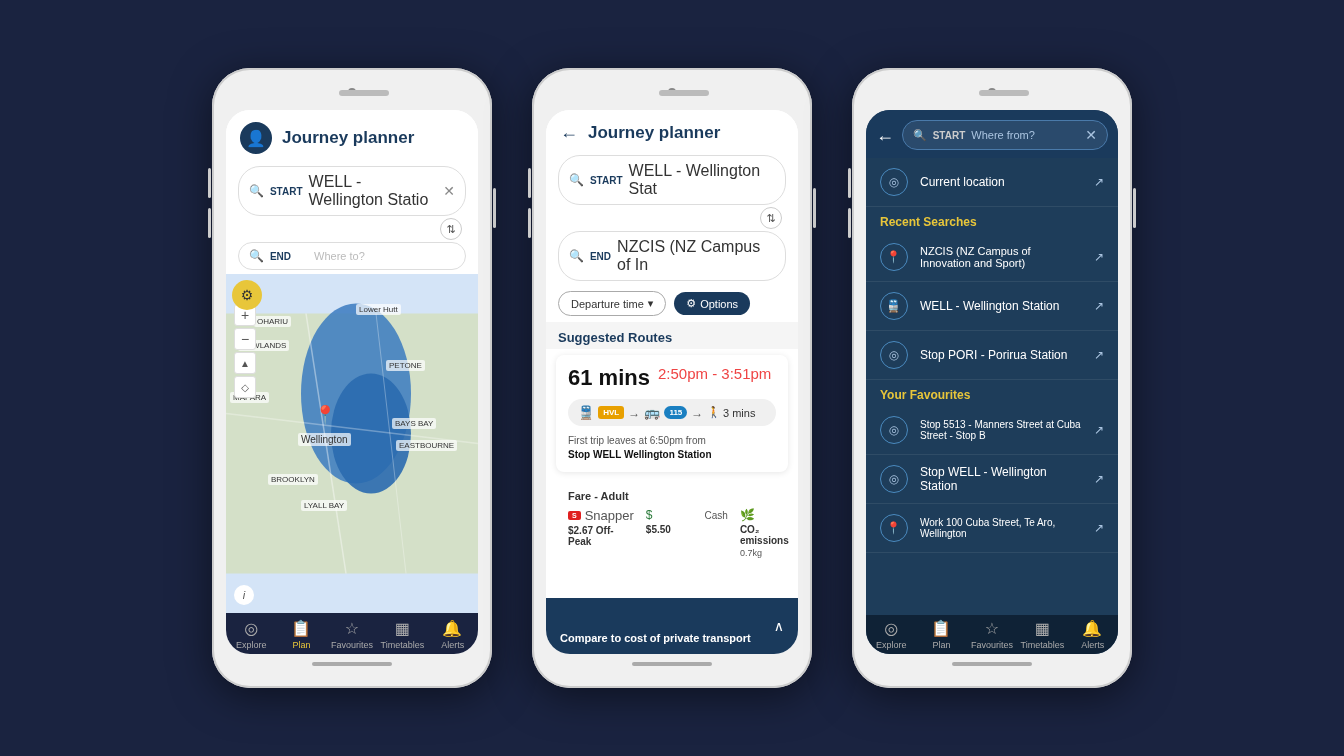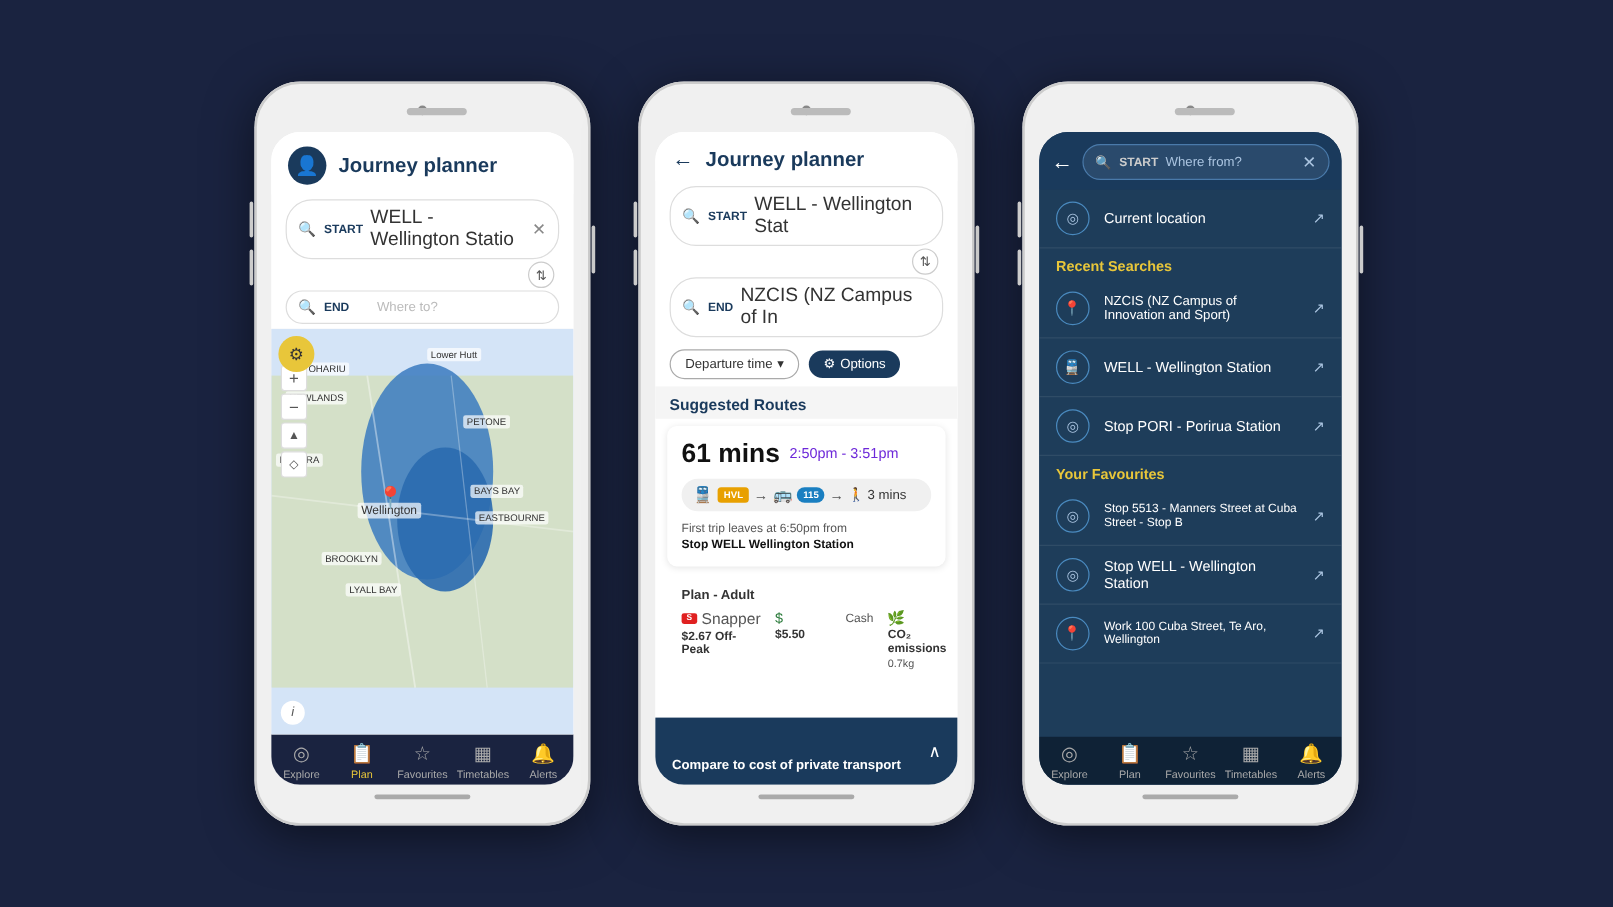--- a/index.html
+++ b/index.html
@@ -188,20 +188,21 @@
       position: relative;
     }
     .map-label {
       position: absolute;
       font-size: 8px;
       color: #333;
       font-weight: 500;
       background: rgba(255,255,255,0.7);
       padding: 1px 3px;
       border-radius: 2px;
+      margin-top: 14px;
     }
     .map-pin {
       position: absolute;
       font-size: 18px;
       color: #1a3a5c;
       transform: translateX(-50%);
     }
     .map-controls {
       position: absolute;
       left: 8px;
@@ -315,32 +316,32 @@
     }
     .route-card {
       margin: 6px 10px;
       background: white;
       border-radius: 8px;
       padding: 10px 12px;
       box-shadow: 0 1px 6px rgba(0,0,0,0.1);
     }
     .route-time-row {
       display: flex;
-      align-items: center;
+      align-items: flex-start;
       gap: 8px;
       margin-bottom: 8px;
     }
     .route-mins {
       font-size: 22px;
       font-weight: 700;
       color: #111;
     }
     .route-time-range {
-      font-size: 12px;
-      color: #6d28d9;
+      font-size: 15px;
+      color: #ef4444;
     }
     .route-icons-row {
       display: flex;
       align-items: center;
       gap: 4px;
       background: #f0f0f0;
       border-radius: 20px;
       padding: 6px 10px;
       margin-bottom: 8px;
     }
@@ -588,21 +589,21 @@
         </svg>
         
         <span class="map-label" style="top:16px;left:130px;">Lower Hutt</span>
         <span class="map-label" style="top:28px;left:28px;">OHARIU</span>
         <span class="map-label" style="top:52px;left:12px;">NEWLANDS</span>
         <span class="map-label" style="top:72px;left:160px;">PETONE</span>
         <span class="map-label" style="top:130px;left:166px;">BAYS BAY</span>
         <span class="map-label" style="top:152px;left:170px;">EASTBOURNE</span>
         <span class="map-label" style="top:145px;left:72px;font-weight:400;font-size:10px;">Wellington</span>
         <span class="map-label" style="top:186px;left:42px;">BROOKLYN</span>
-        <span class="map-label" style="top:212px;left:62px;">LYALL BAY</span>
+        <span class="map-label" style="top:212px;left:75px;">LYALL BAY</span>
         <span class="map-label" style="top:104px;left:4px;">MĀPARA</span>
         
         <div class="map-pin" style="top:130px;left:100px;">📍</div>
         
         <div class="map-controls">
           <div class="map-ctrl-btn">+</div>
           <div class="map-ctrl-btn">−</div>
           <div class="map-ctrl-btn" style="font-size:10px;">▲</div>
           <div class="map-ctrl-btn" style="font-size:10px;">◇</div>
         </div>
@@ -706,21 +707,21 @@
           <span>3 mins</span>
         </span>
       </div>
       <div class="trip-info">
         <span>First trip leaves at 6:50pm from</span><br>
         <strong>Stop WELL Wellington Station</strong>
       </div>
     </div>
 
     <div class="fare-section">
-      <div class="fare-title">Plan - Adult</div>
+      <div class="fare-title">Fare - Adult</div>
       <div class="fare-row">
         <div class="fare-item">
           <div class="fare-icon-row">
             <span class="snapper-badge">S</span>
             <span style="font-size:13px;color:#555;">Snapper</span>
           </div>
           <span class="fare-amount">$2.67 Off-Peak</span>
         </div>
         <div class="fare-item">
           <div class="fare-icon-row">

